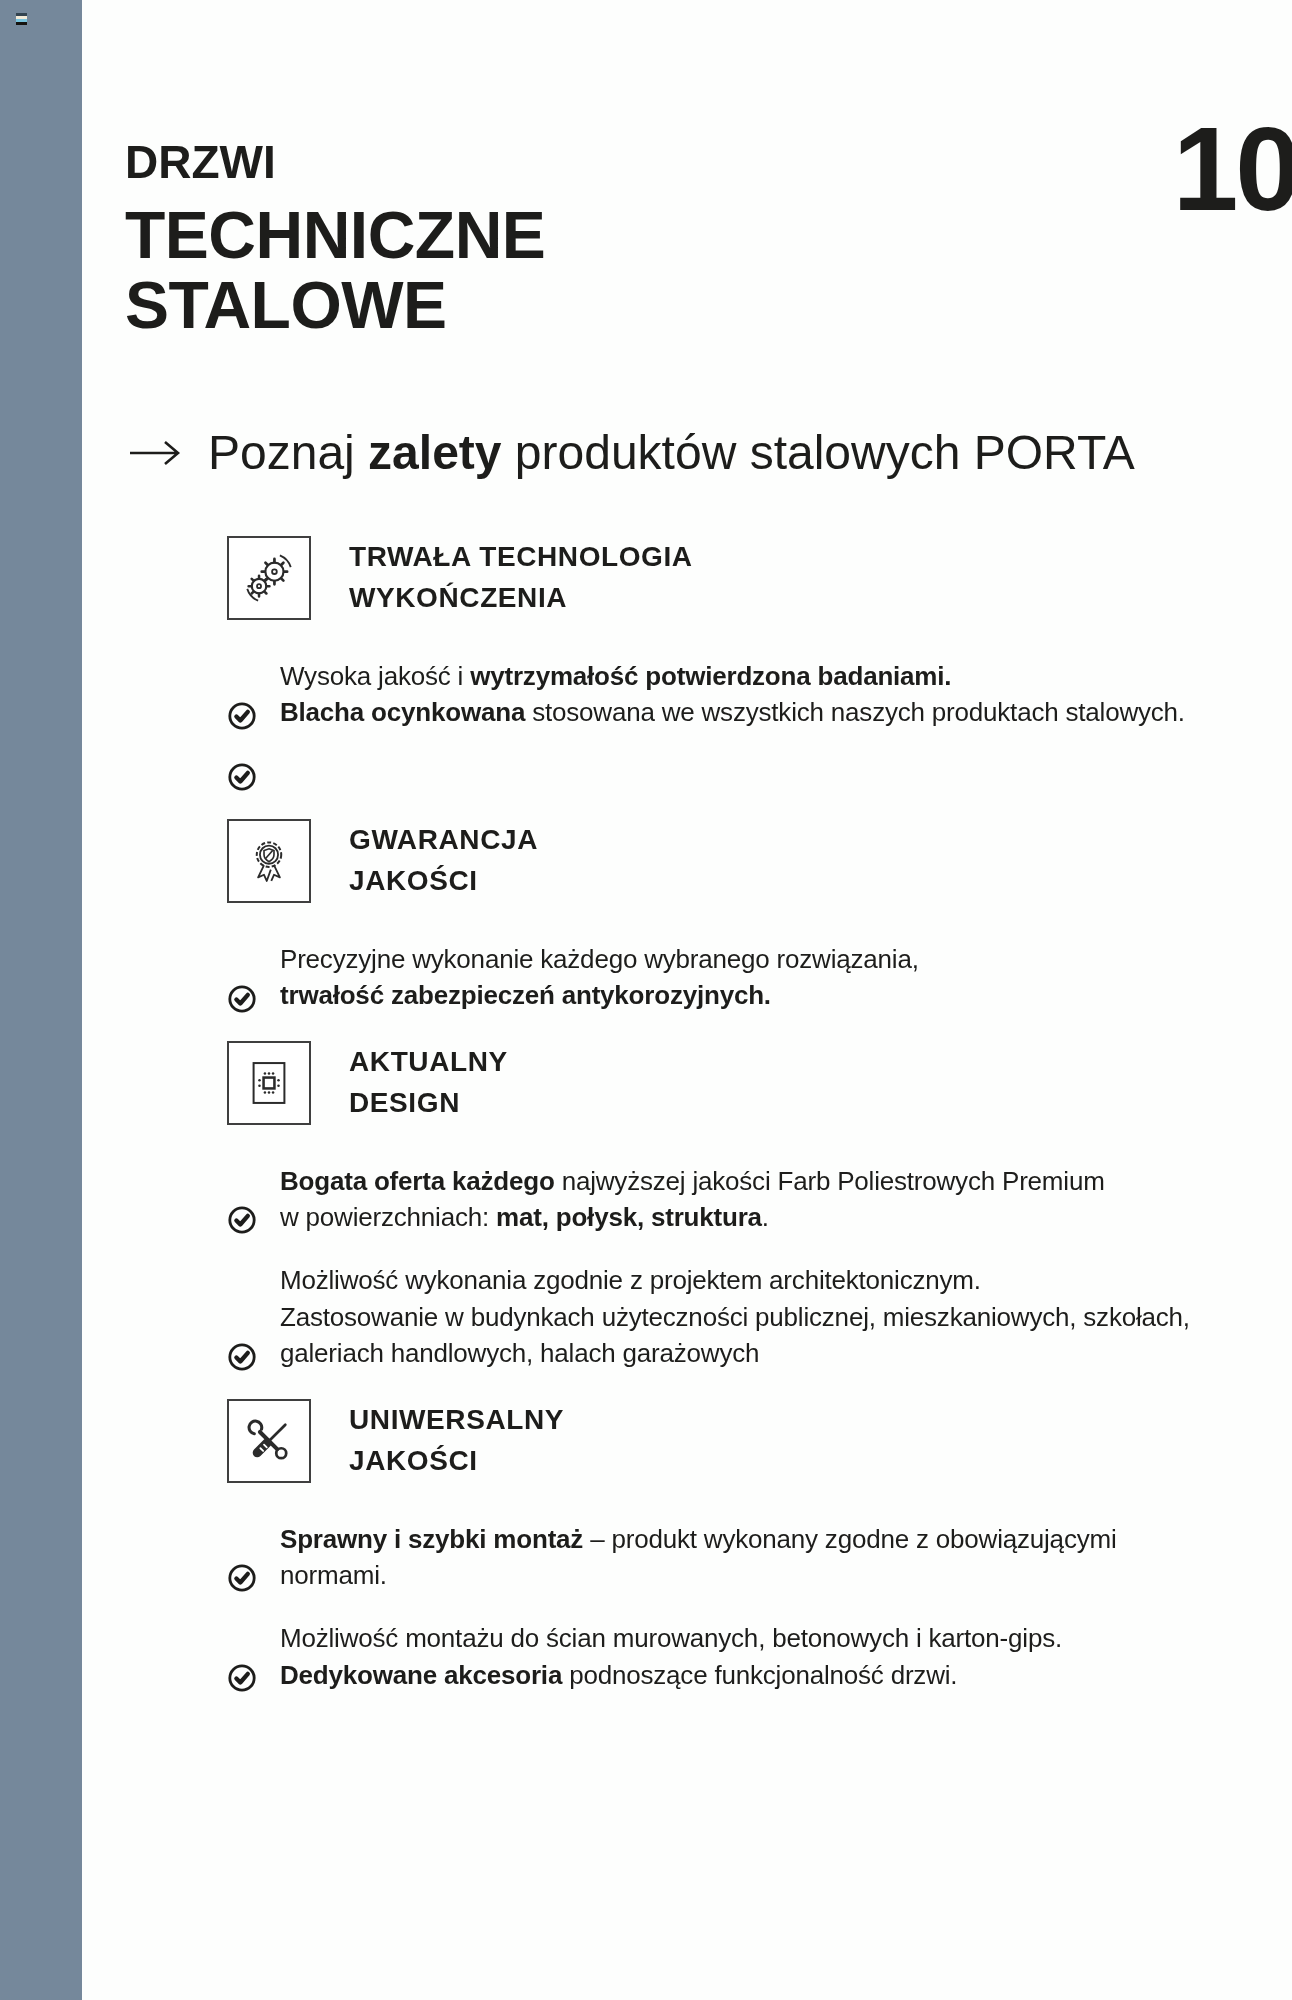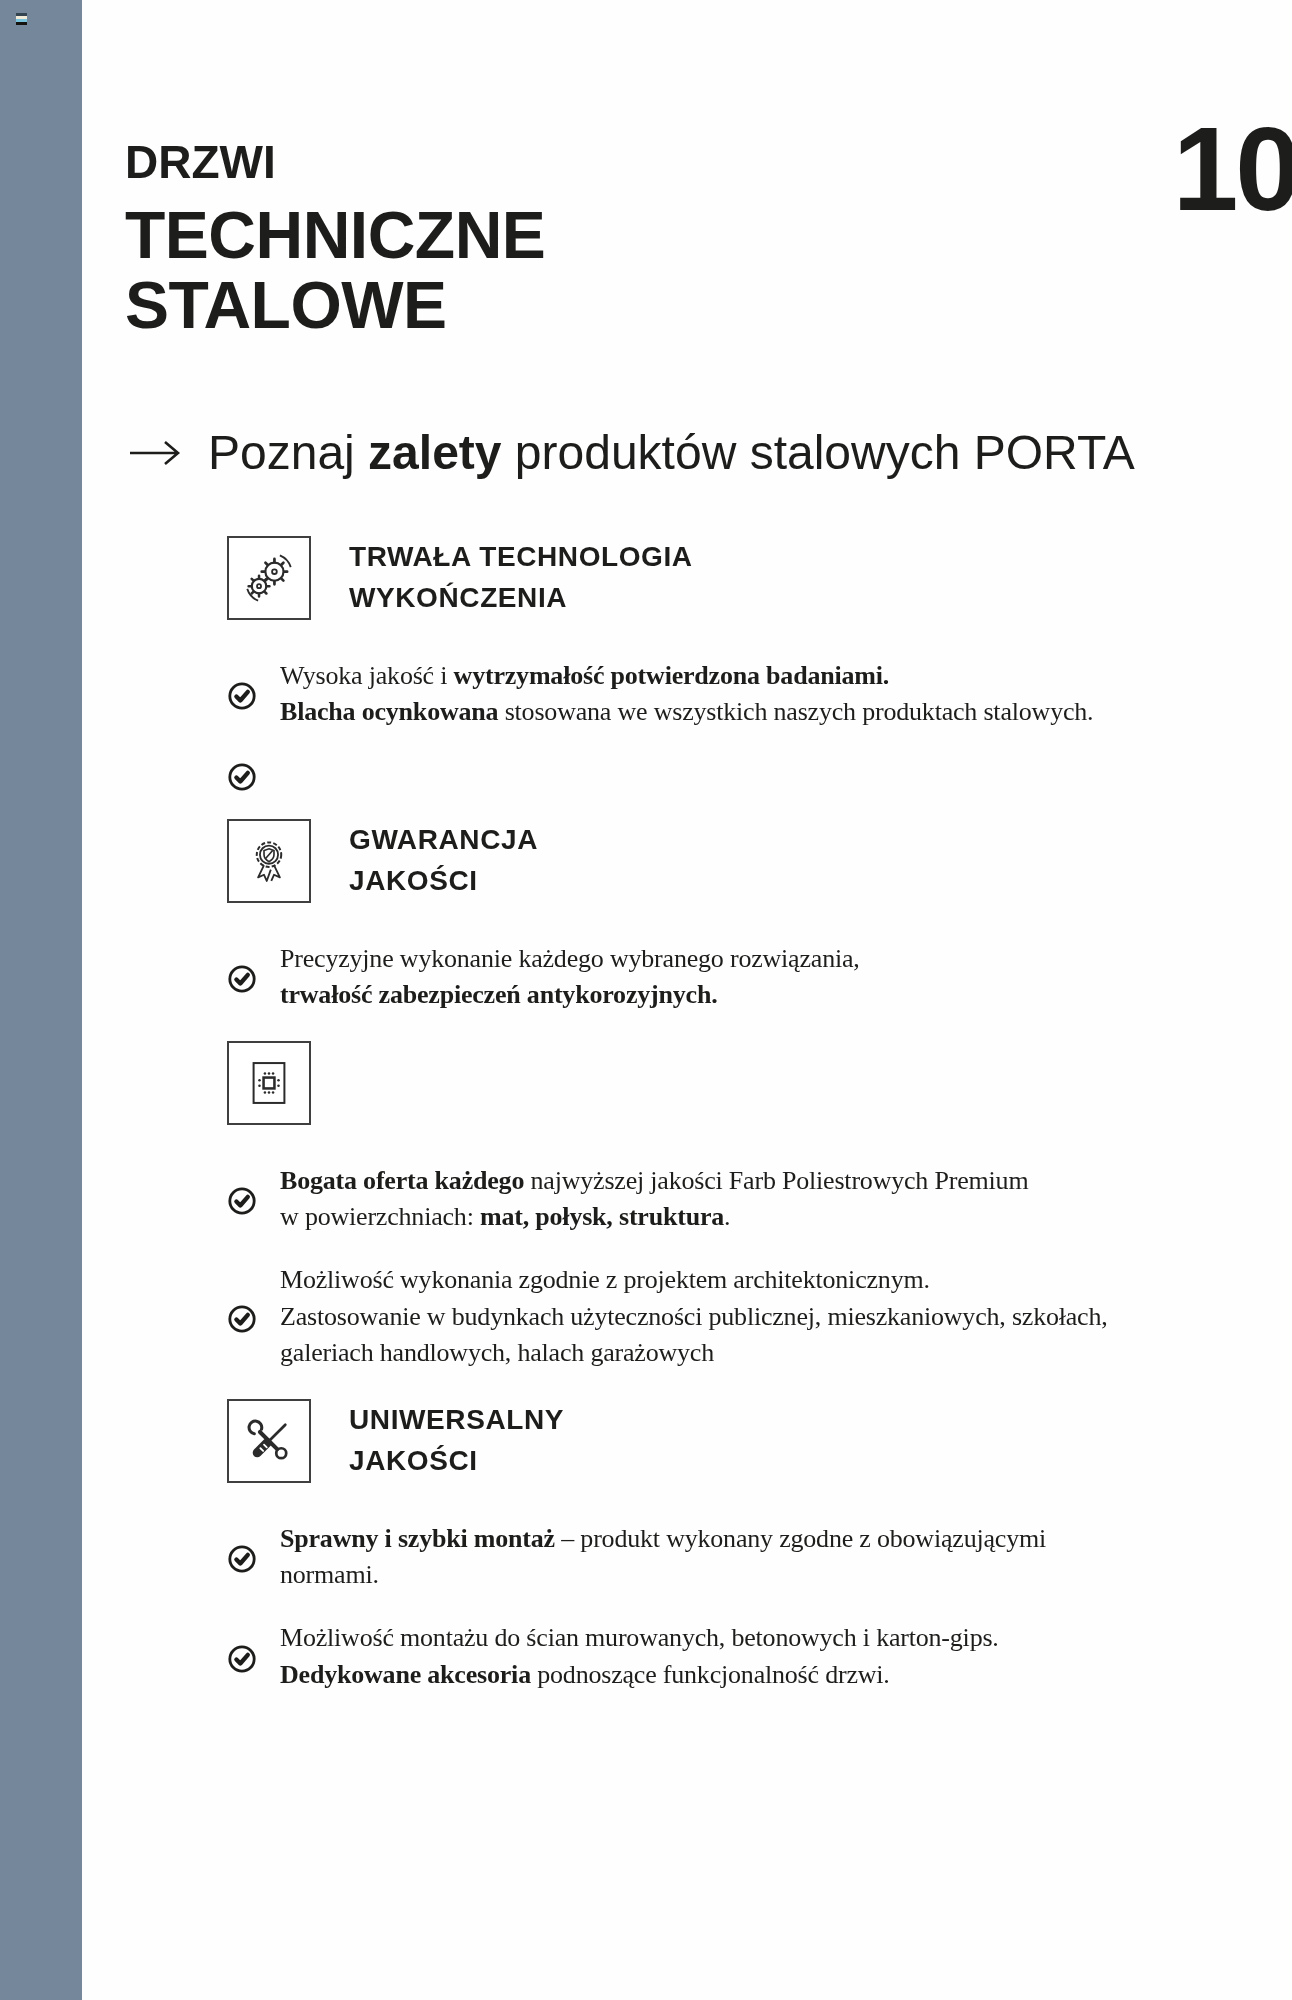--- a/index.html
+++ b/index.html
@@ -34,21 +34,21 @@
   .icon-box {
     width:84px; height:84px; border:2.5px solid #3f3f3f; box-sizing:border-box;
     display:flex; align-items:center; justify-content:center; flex:0 0 auto;
     color:#2b2b2b; background:#fff;
   }
   .icon-box svg { width:58px; height:58px; display:block; }
   .sec-title {
     font-size:28px; font-weight:700; letter-spacing:0.6px;
     line-height:1.45; margin:0; white-space:pre-line;
   }
-  .bullet { display:flex; gap:23px; margin-bottom:27px; align-items:center;font-family:Liberation Serif, serif; }
+  .bullet { display:flex; gap:23px; margin-bottom:27px; align-items:flex-end; }
   .check { width:30px; height:30px; flex:0 0 auto; margin-top:4px; color:#1d1d1b; }
   .bullet p { margin:0; font-size:26px; line-height:1.4; white-space:pre-line; letter-spacing:-0.2px; }
   .bullet b { font-weight:700; }
 </style>
 </head>
 <body style="color: rgb(29, 29, 27);">
 
 <div class="sidebar" style="background: rgb(117, 136, 155);">
   <div class="stripes">
       <div style="background: rgb(51, 67, 79);"></div>
@@ -149,20 +149,22 @@
       <circle cx="27.5" cy="42.5" r="1.4"></circle>
               <circle cx="32" cy="42.5" r="1.4"></circle>
               <circle cx="36.5" cy="42.5" r="1.4"></circle>
       <circle cx="21.5" cy="29" r="1.4"></circle>
               <circle cx="21.5" cy="35" r="1.4"></circle>
       <circle cx="42.5" cy="29" r="1.4"></circle>
               <circle cx="42.5" cy="35" r="1.4"></circle>
     </g>
   </svg>
 </div>
+        <h2 class="sec-title">AKTUALNY
+DESIGN</h2>
       </div>
       <div class="bullet">
         <span class="check">
   <svg viewBox="0 0 32 32" fill="none" stroke="currentColor">
     <circle cx="16" cy="16" r="13" stroke-width="3"></circle>
     <path d="M10 16.5l4.2 4.3 8-9.3" stroke-width="4.6" stroke-linecap="round" stroke-linejoin="round"></path>
   </svg>
 </span>
         <p><b>Bogata oferta każdego</b><span> najwyższej jakości Farb Poliestrowych Premium
 w powierzchniach: </span><b>mat, połysk, struktura</b><span>.</span></p>

